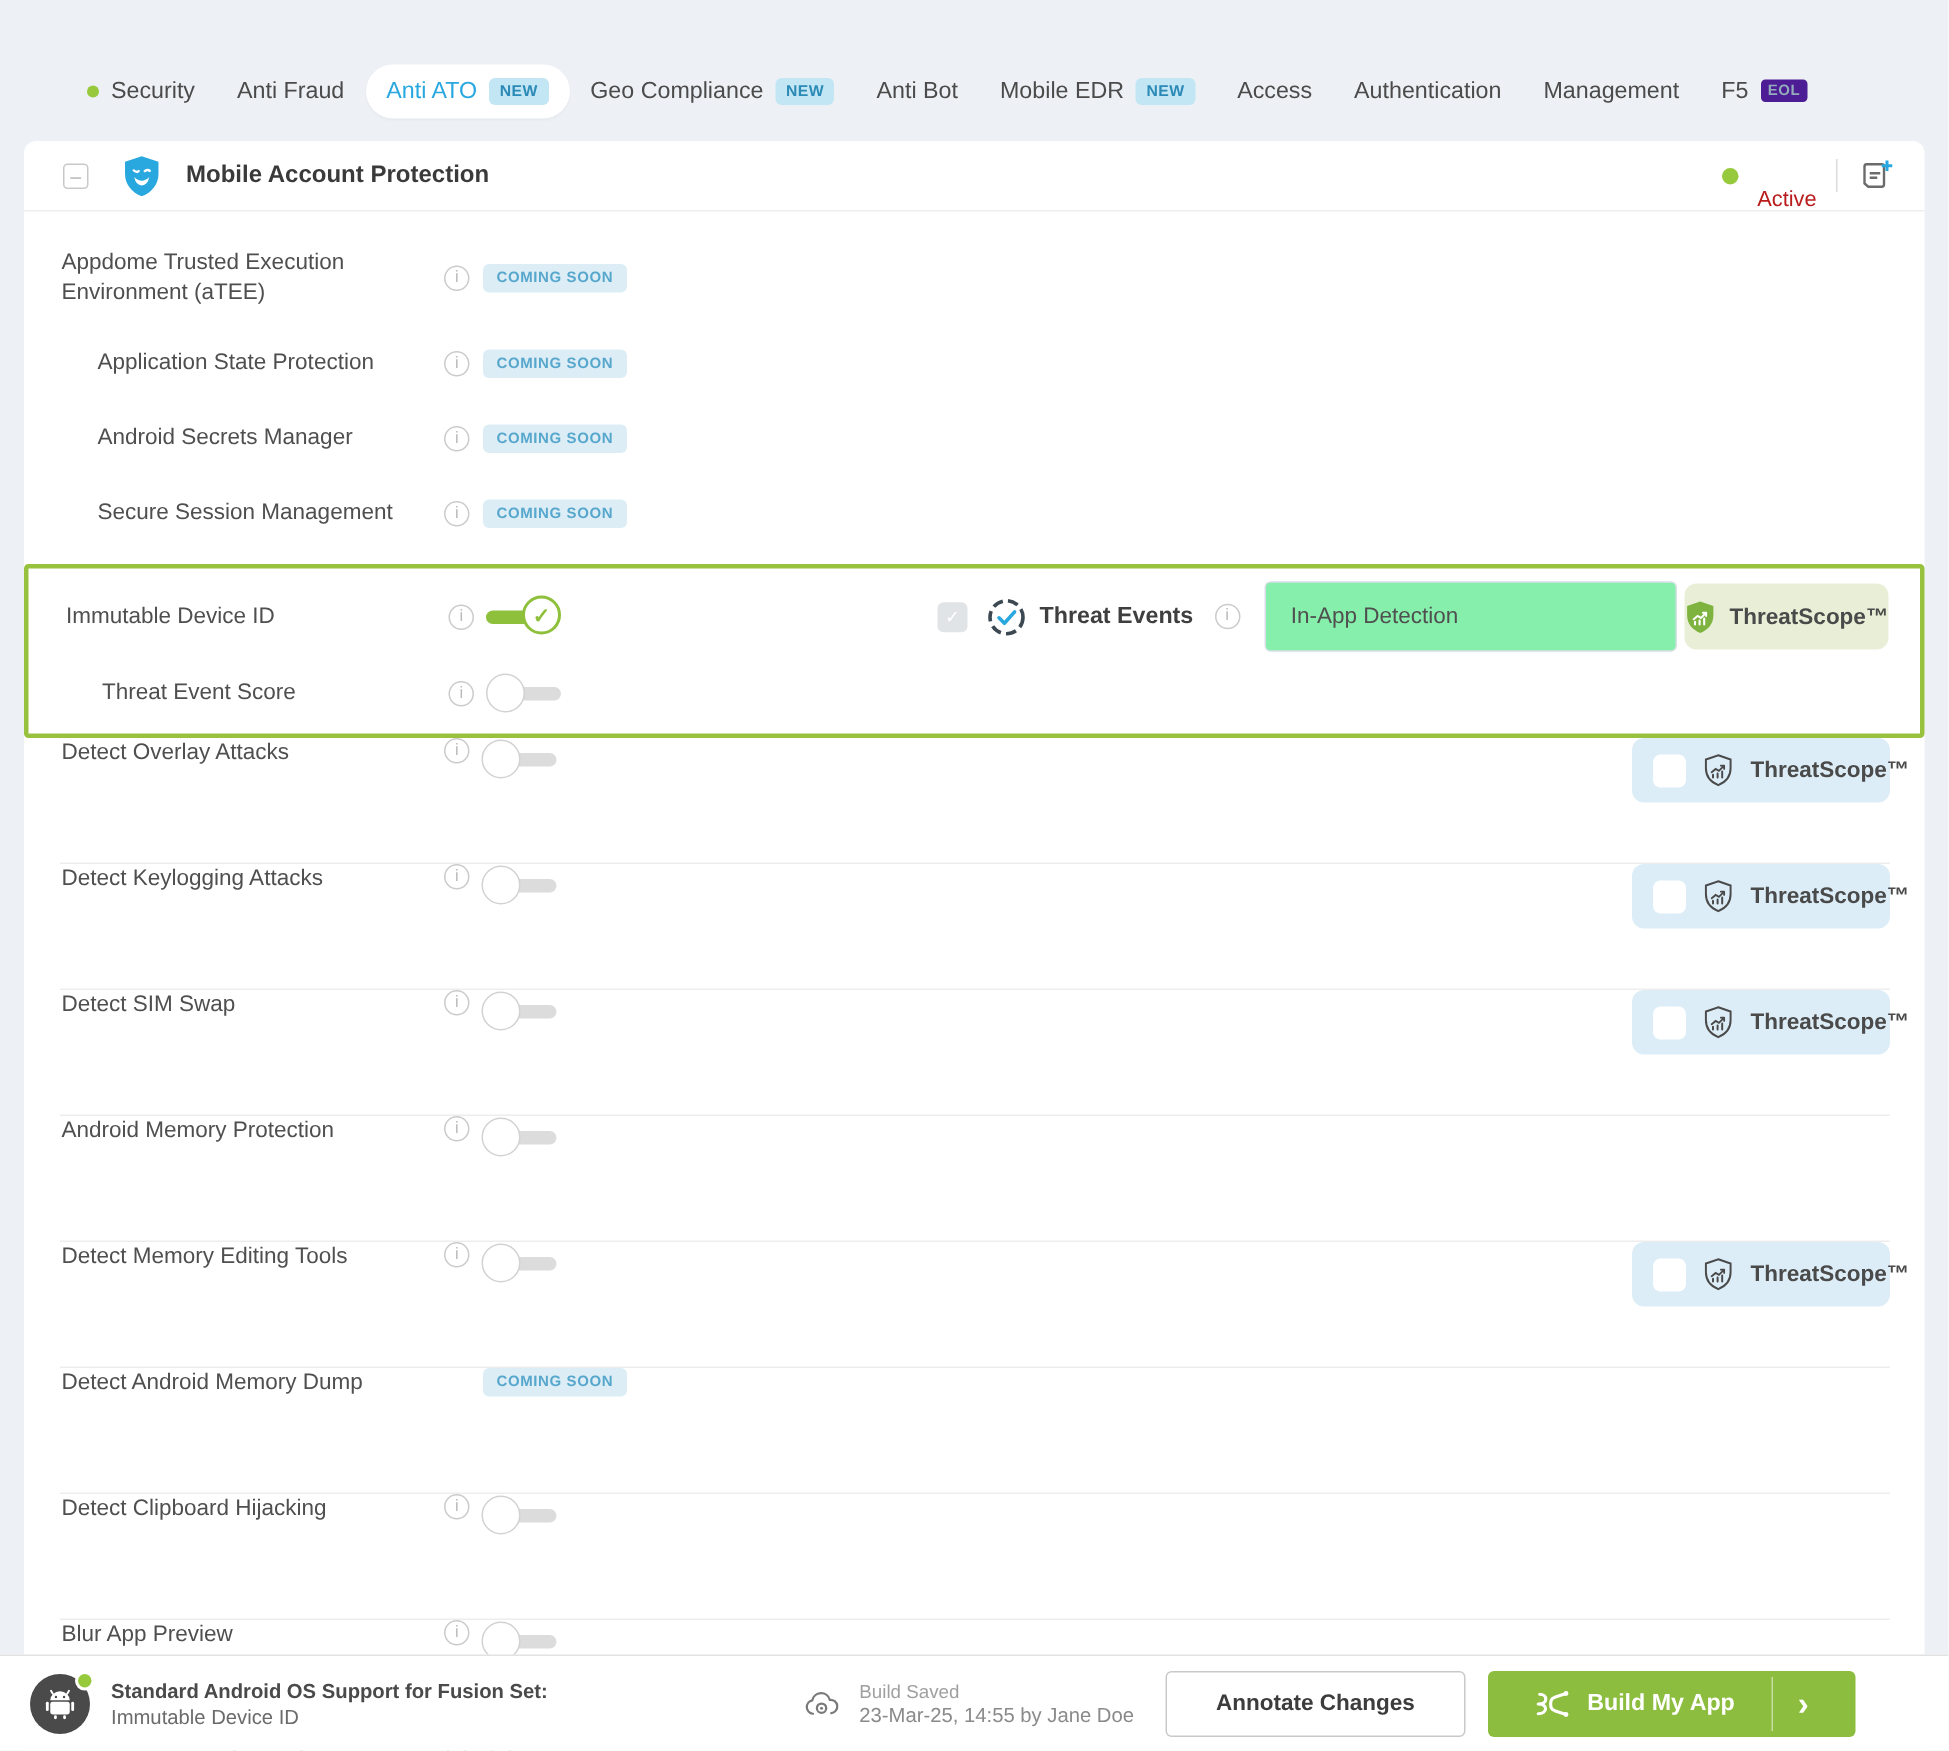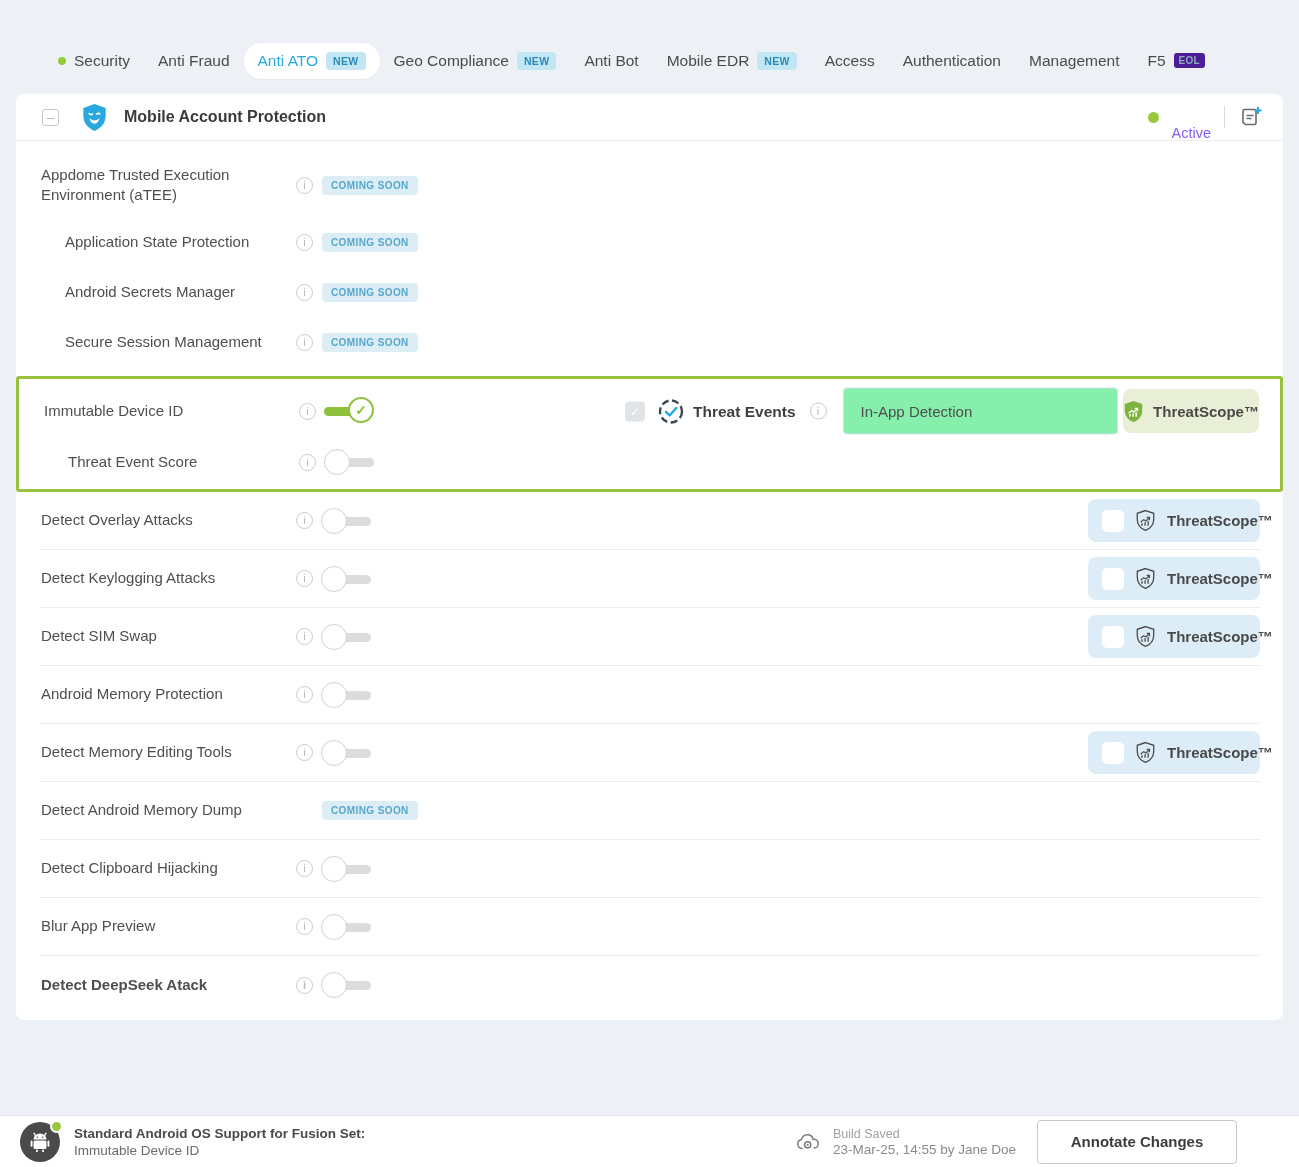--- a/index.html
+++ b/index.html
@@ -20,21 +20,21 @@
   .badge-eol { background:#4c1d95; color:#94abbb; font-size:10px; font-weight:bold; padding:2px 5px; border-radius:3px; letter-spacing:.3px; }
 
   
   .card { margin:5px 16px 0; background:#fff; border-radius:8px; padding-bottom:6px; }
   .card-header { height:47px; display:flex; align-items:center; padding:0 20px; border-bottom:1px solid #ededed; }
   .collapse-box { width:17px; height:17px; border:1px solid #c9c9c9; border-radius:3px; color:#b0b0b0; display:flex; align-items:center; justify-content:center; font-size:13px; line-height:1; margin-left:6px; cursor:pointer; }
   .shield-badge { margin-left:22px; display:flex; }
   .card-title { font-weight:bold; font-size:16px; color:#3a3a3a; margin-left:16px; }
   .header-right { margin-left:auto; display:flex; align-items:center; gap:13px; }
   .status-dot { width:11px; height:11px; background:#97c93d; border-radius:50%; }
-  .status-text { font-size:14.5px; color:#8b5cf6;margin-top:31px; }
+  .status-text { font-size:14.5px; color:#b91c1c;margin-top:31px; }
   .v-divider { width:1px; height:22px; background:#dcdcdc; }
 
   
   .feature-row { display:flex; align-items:center; min-height:50px; padding-left:25px; }
   .feature-row.tall { min-height:64px; margin-top:12px; }
   .label-col { width:255px; font-size:15px; color:#4f4f4f; line-height:1.35; flex:none; }
   .label-col.indent { padding-left:24px; }
   .info-slot { width:17px; flex:none; display:flex; justify-content:center; }
   .info-icon { width:17px; height:17px; border:1px solid #cbcbcb; border-radius:50%; color:#b9b9b9; font-size:11px; line-height:1; display:flex; align-items:center; justify-content:center; flex:none; font-style:normal; cursor:pointer; }
   .badge-coming { margin-left:9px; background:#dcedf6; color:#57a7cd; font-size:10px; font-weight:bold; letter-spacing:.4px; padding:4px 9px; border-radius:4px; white-space:nowrap; }
@@ -55,27 +55,27 @@
   .te-group { position:absolute; left:606px; top:50%; transform:translateY(-50%); display:flex; align-items:center; }
   .te-checkbox { width:20px; height:20px; background:#e1e4e7; border-radius:4px; color:#fff; display:flex; align-items:center; justify-content:center; font-size:12px; flex:none; }
   .te-icon { margin-left:13px; display:flex; }
   .te-label { font-weight:bold; font-size:15.5px; color:#3f3f3f; margin-left:9px; white-space:nowrap; }
   .te-info { margin-left:14px; }
   .te-select { margin-left:16px; width:275px; height:47px; border:1px solid #d7e0e7; border-radius:4px; background:#86efac; display:flex; align-items:center; padding-left:17px; font-size:15px; color:#4f4f4f; cursor:pointer; }
 
   .ts-green { position:absolute; right:21px; top:50%; transform:translateY(-50%); width:136px; height:44px; background:#e9efd6; border-radius:8px; display:flex; align-items:center; justify-content:center; gap:9px; cursor:pointer; }
   .ts-label { font-weight:bold; font-size:15px; color:#4a4a4a; white-space:nowrap; }
 
-  .list-row { display:flex; align-items:center; height:58px; margin:0 23px 0 24px; padding-left:1px; border-bottom:1px solid #ededed; position:relative; }
+  .list-row { display:flex; align-items:flex-start; height:84px; margin:0 23px 0 24px; padding-left:1px; border-bottom:1px solid #ededed; position:relative; }
   .list-row.last { border-bottom:none;font-weight:bold; }
   .ts-blue { margin-left:auto; width:172px; height:43px; background:#dcedf7; border-radius:8px; display:flex; align-items:center; padding-left:14px; gap:11px; cursor:pointer; }
   .ts-checkbox { width:22px; height:22px; background:#fff; border-radius:5px; flex:none; cursor:pointer; }
 
   
-  .footer { position:absolute; left:0; right:0; bottom:0; height:52px; background:#fff; border-top:1px solid #e2e2e2; display:flex; align-items:center; padding:0 62px 0 20px; }
+  .footer { position:absolute; left:0; right:0; bottom:0; height:64px; background:#fff; border-top:1px solid #e2e2e2; display:flex; align-items:center; padding:0 62px 0 20px; }
   .android-badge { position:relative; width:40px; height:40px; border-radius:50%; background:#4a4a4a; display:flex; align-items:center; justify-content:center; flex:none; }
   .android-dot { position:absolute; top:-2px; right:-3px; width:13px; height:13px; background:#97c93d; border:2px solid #fff; border-radius:50%; }
   .fusion-text { margin-left:14px; }
   .fusion-title { font-weight:bold; font-size:13.5px; color:#4a4a4a; }
   .fusion-subtitle { font-size:13.5px; color:#6b6b6b; margin-top:2px; }
   .saved-group { margin-left:auto; display:flex; align-items:center; gap:13px; }
   .saved-label { font-size:12.5px; color:#a0a0a0; }
   .saved-detail { font-size:13.5px; color:#8a8a8a; margin-top:1px; }
   .annotate-btn { margin-left:21px; width:200px; height:44px; background:#fff; border:1px solid #c9c9c9; border-radius:4px; font-weight:bold; font-size:15px; color:#3c3c3c; display:flex; align-items:center; justify-content:center; cursor:pointer; font-family:inherit; }
   .build-btn { margin-left:15px; width:245px; height:44px; background:#8cbd3f; border:none; border-radius:4px; display:flex; align-items:center; justify-content:center; color:#fff; font-weight:bold; font-size:15.5px; cursor:pointer; font-family:inherit; }
@@ -397,13 +397,25 @@
       </svg>
     </span>
     <div>
       <div class="saved-label">Build Saved</div>
       <div class="saved-detail">23-Mar-25, 14:55 by Jane Doe</div>
     </div>
   </div>
 
   <button class="annotate-btn">Annotate Changes</button>
 
+  <button class="build-btn">
+    <span style="display:flex;margin-right:11px;">
+      <svg width="24" height="22" viewBox="0 0 24 22">
+        <path d="M3.5 4.5 c5 0 6 6.5 -1 6.5 M2.5 17.5 c6 0 7 -6.5 0 -6.5 M21 4 l-7.5 2.5 M21 18 l-7.5 -2.5 M13 6.8 c-3 1 -3 7.4 0 8.4" fill="none" stroke="#fff" stroke-width="2.1" stroke-linecap="round"></path>
+        <circle cx="21" cy="4" r="1.6" fill="#fff"></circle>
+        <circle cx="21" cy="18" r="1.6" fill="#fff"></circle>
+      </svg>
+    </span>
+    <span>Build My App</span>
+    <span class="build-divider"></span>
+    <span class="build-chevron">›</span>
+  </button>
 </footer>
 
 </body></html>

